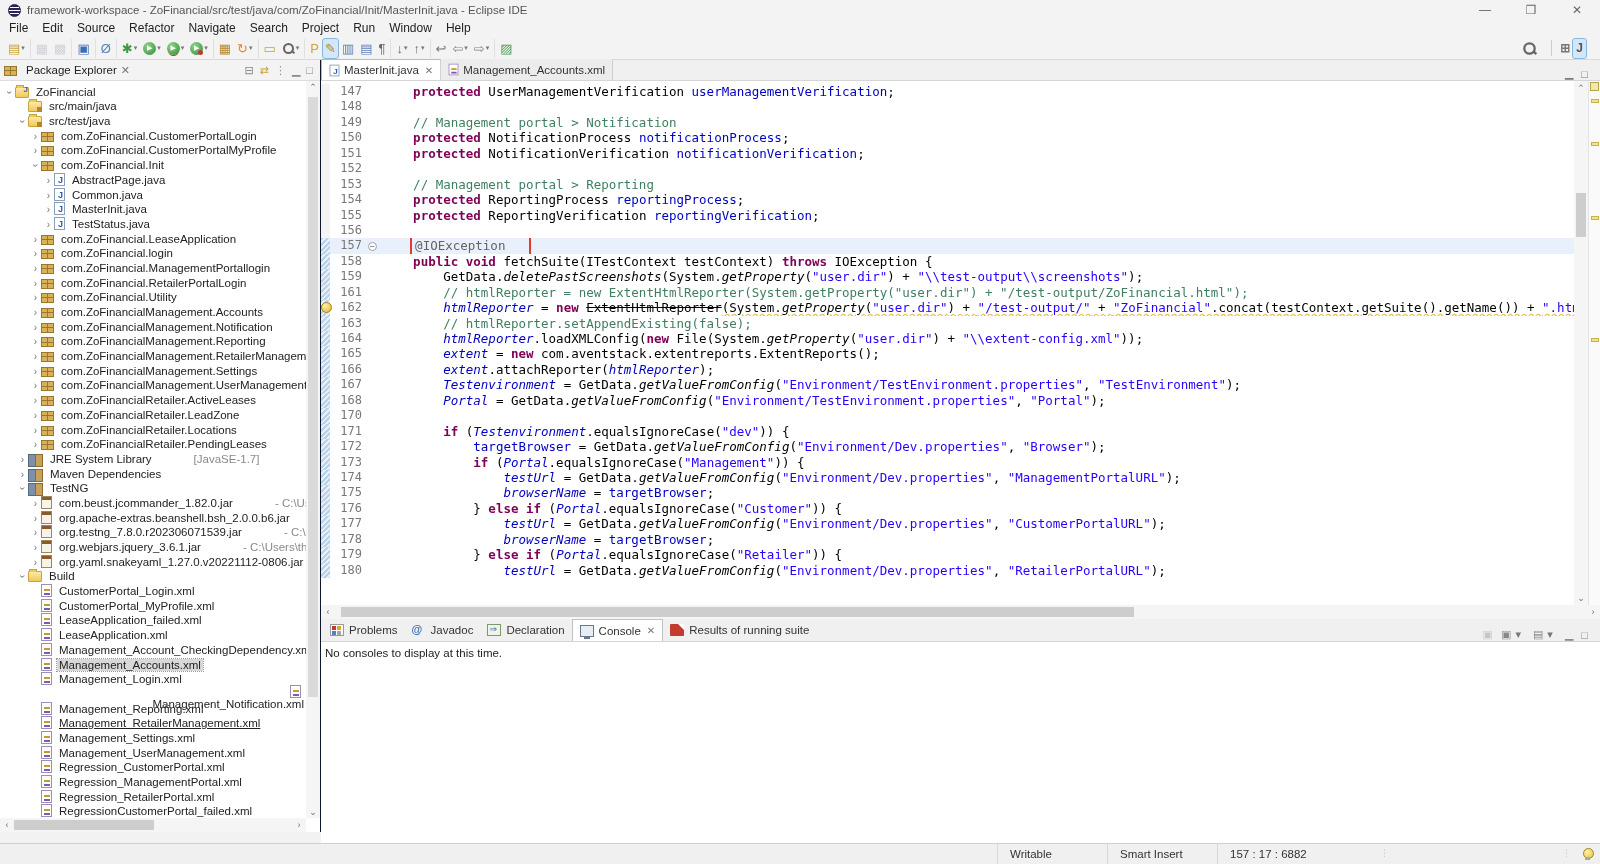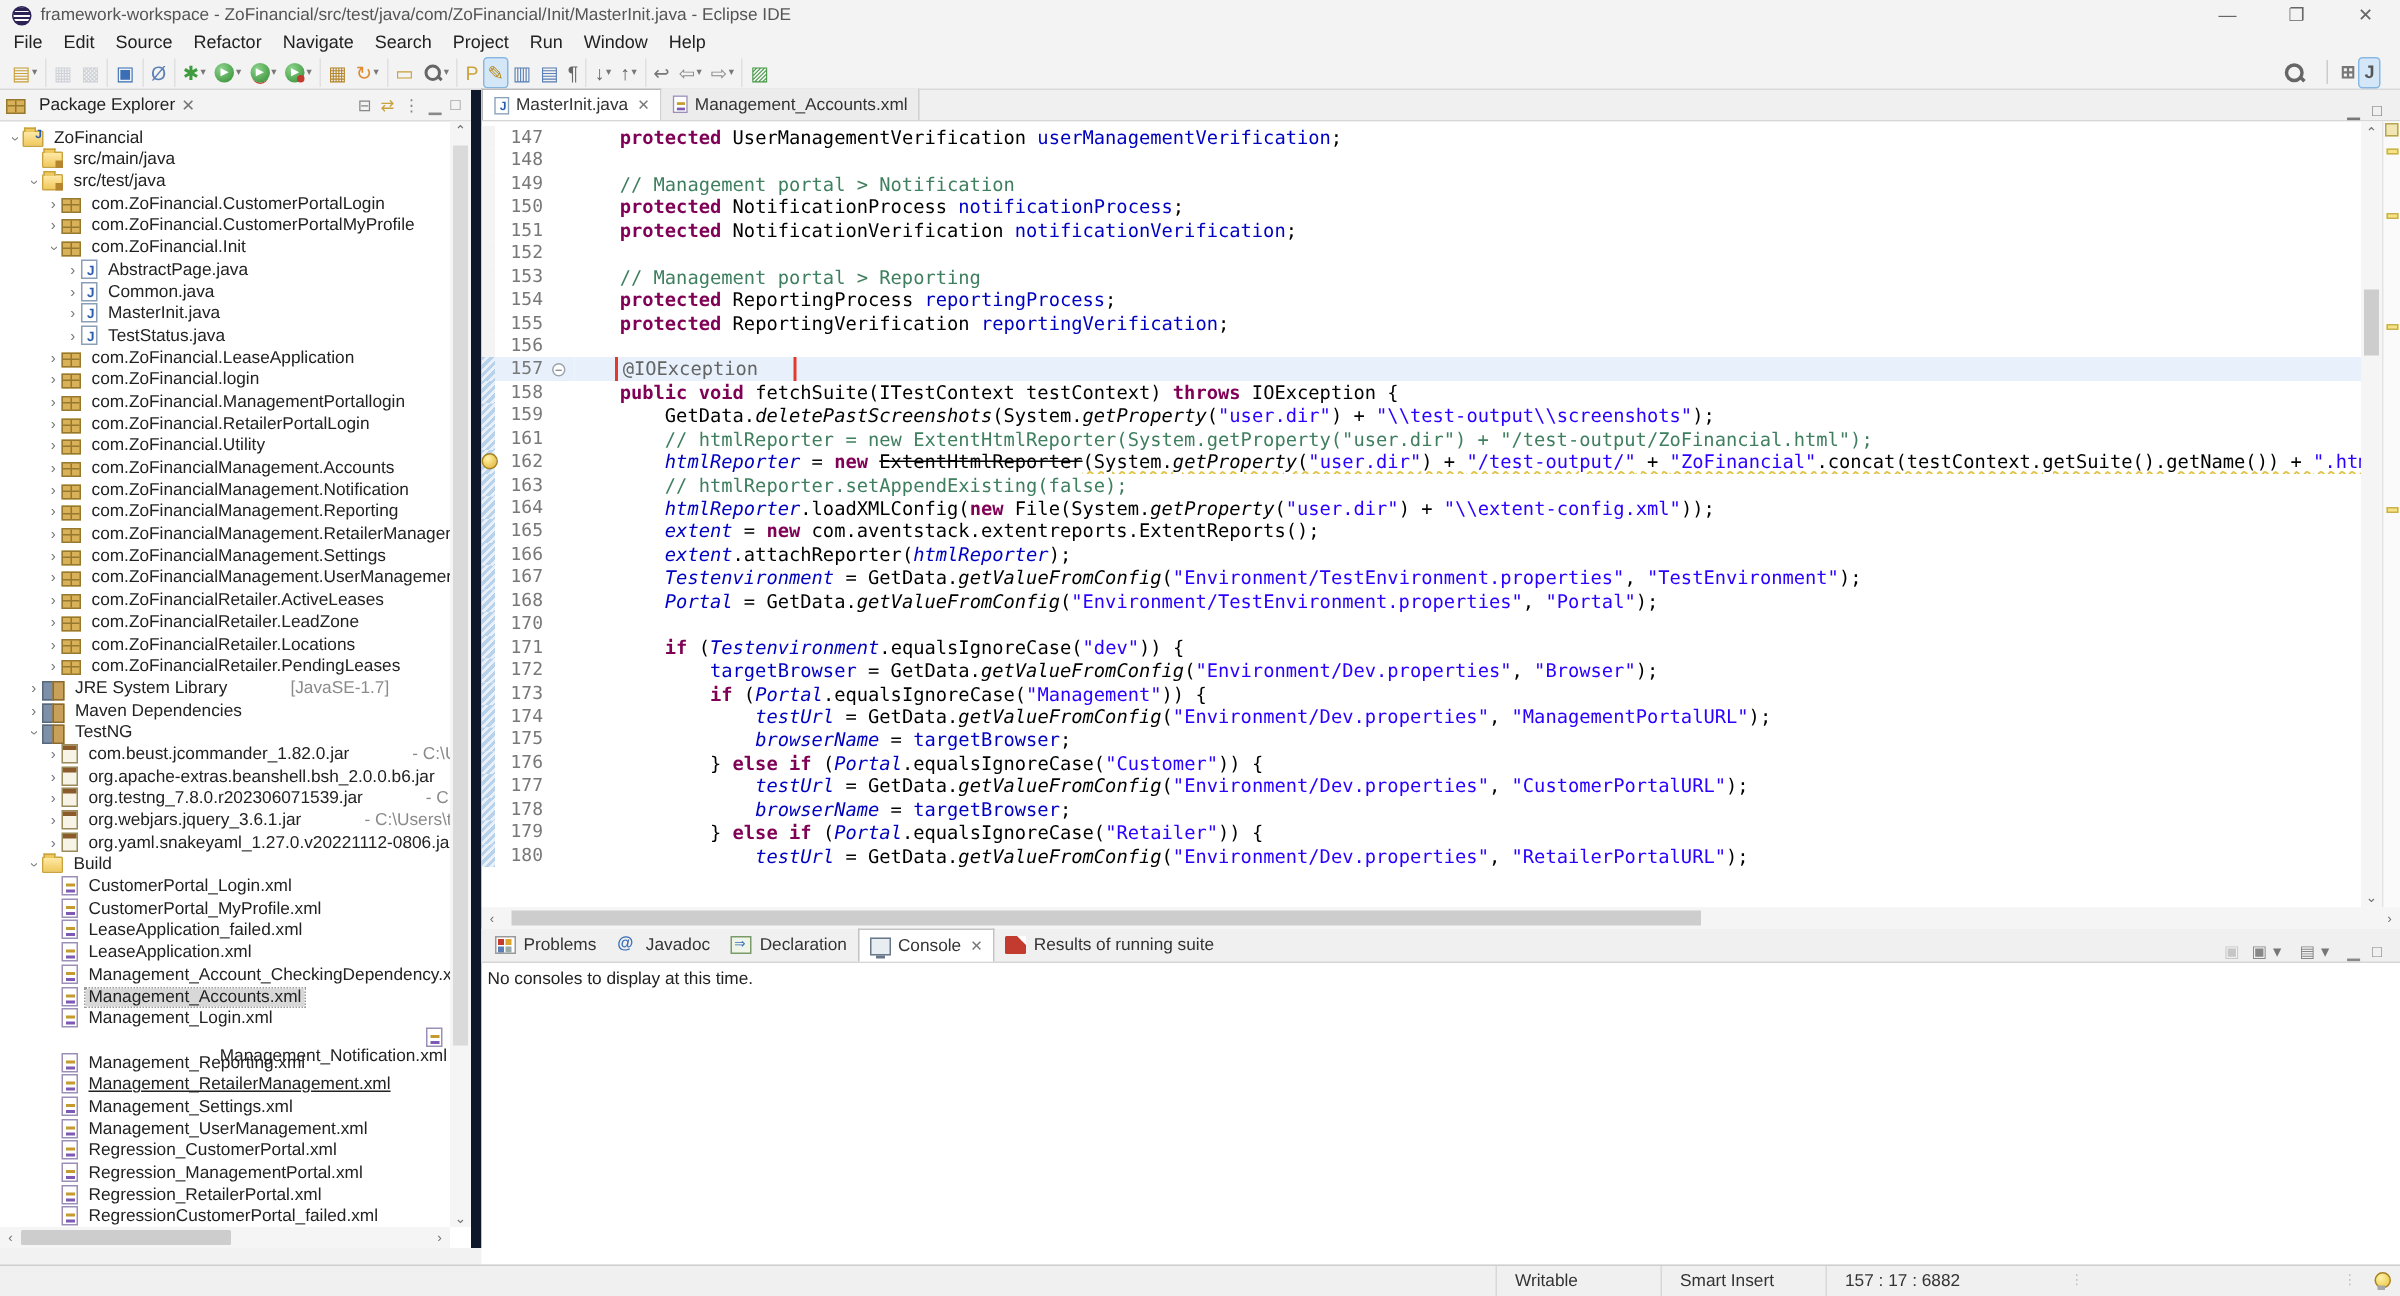--- a/index.html
+++ b/index.html
@@ -35,21 +35,21 @@
   .mag::after { content:""; position:absolute; left:9px; top:9px; width:4px; height:2px; background:#666; transform:rotate(45deg); }
   #toolbar-right { margin-left:auto; display:flex; align-items:center; margin-right:14px; }
   .persp-sep { width:1px; height:16px; background:#ccc; margin:0 5px; }
   .persp { display:flex; align-items:center; height:19px; padding:0 3px; border-radius:2px; font-weight:bold; color:#555; }
   .persp.act { background:#d4e7f8; outline:1px solid #86b7e3; }
 
   
   #main { position:absolute; left:0; top:60px; width:1600px; height:783px; }
 
   
-  #pe { position:absolute; left:0; top:0; width:321px; height:772px; background:#fff; border-right:7px solid #0f172a; }
+  #pe { position:absolute; left:0; top:0; width:321px; height:772px; background:#fff; border-right:1px solid #0f172a; }
   #pe-header { height:21px; background:#f3f3f3; border-bottom:1px solid #ddd; display:flex; align-items:center; padding:0 4px; }
   #pe-title { font-size:11.5px; margin:0 4px; }
   .pe-close { color:#777; font-size:11px; margin-right:4px; }
   #pe-header-icons { margin-left:auto; display:flex; align-items:center; }
   .hic { margin:0 3px; color:#888; font-size:11px; }
   .hic.gold { color:#c9a23c; }
   #pe-tree { position:absolute; left:0; top:21px; right:14px; bottom:14px; overflow:hidden; padding-top:2px; }
   .trow { height:14.7px; display:flex; align-items:flex-end; white-space:nowrap; font-size:11.5px; }
   .trow .lbl { padding:0 2px; }
   .trow.sel .lbl { background:#d8d8d8; outline:1px dotted #9a9a9a; }

